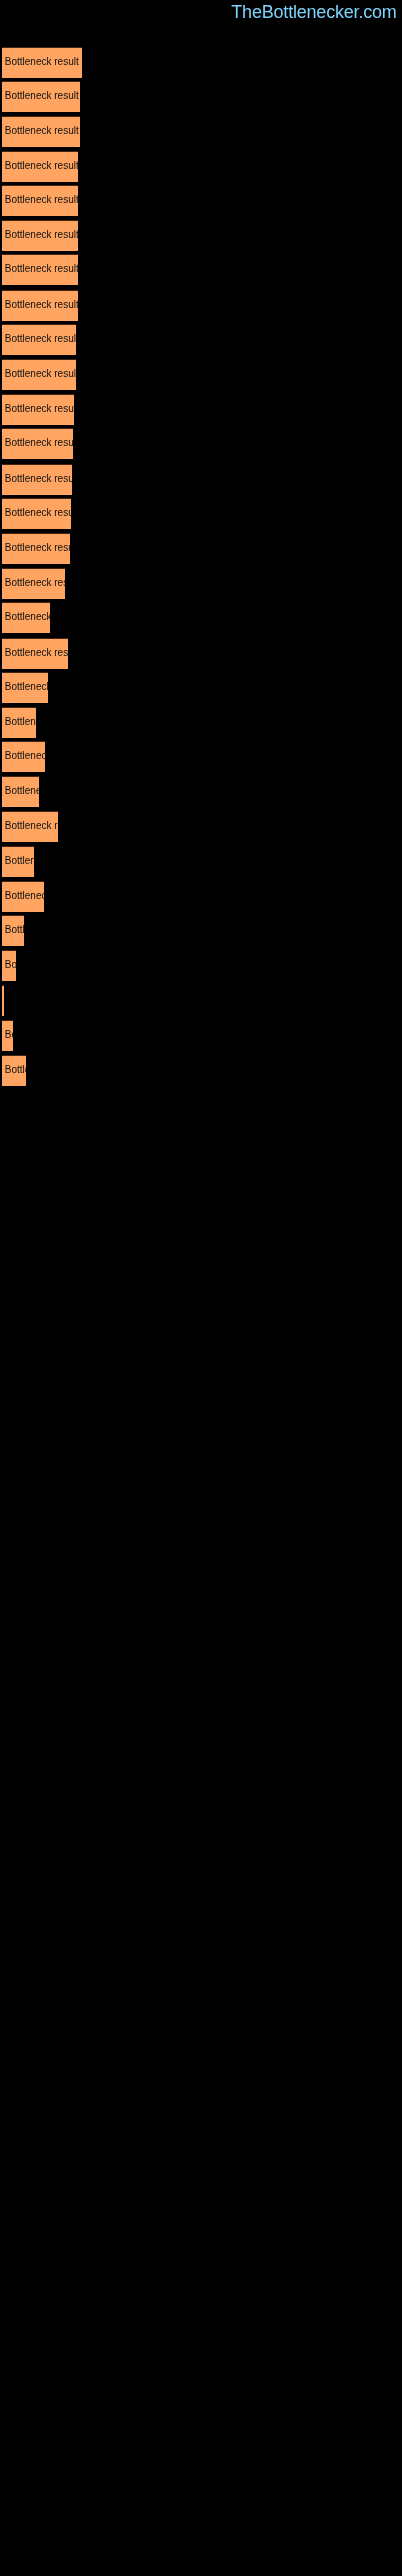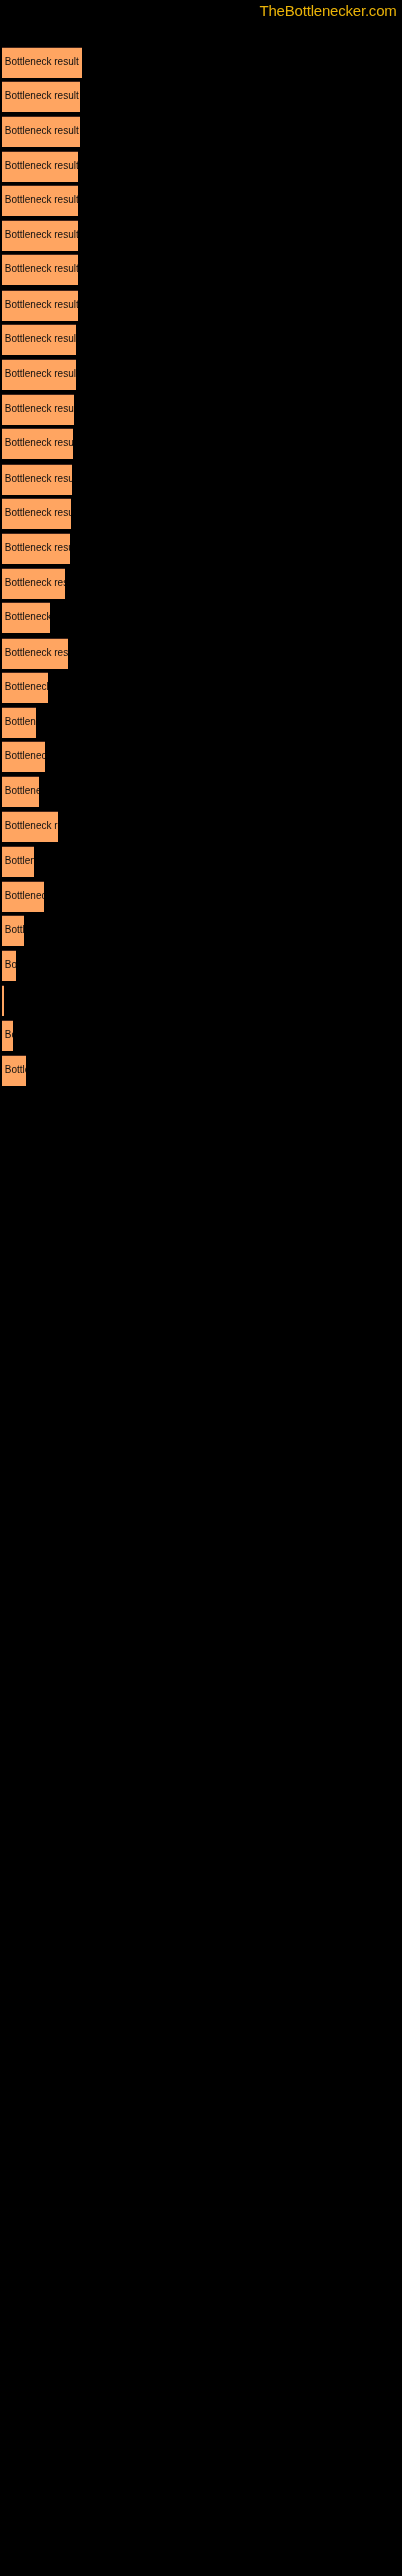--- a/index.html
+++ b/index.html
@@ -20,22 +20,22 @@
     left: 0; top: 0;
     width: 403px;
     height: 2576px;
     background: #000000;
   }
 
   .watermark {
     position: absolute;
     right: 6.4px;
     top: 1.6px;
-    color: #eab308;
-    font-size: 15px;
+    color: #7dd3fc;
+    font-size: 18px;
     font-family: "Liberation Sans", sans-serif;
     letter-spacing: -0.2px;
     white-space: nowrap;
     user-select: none;
   }
 
   .plot-area {
     position: absolute;
     left: 0;
     top: 0;

